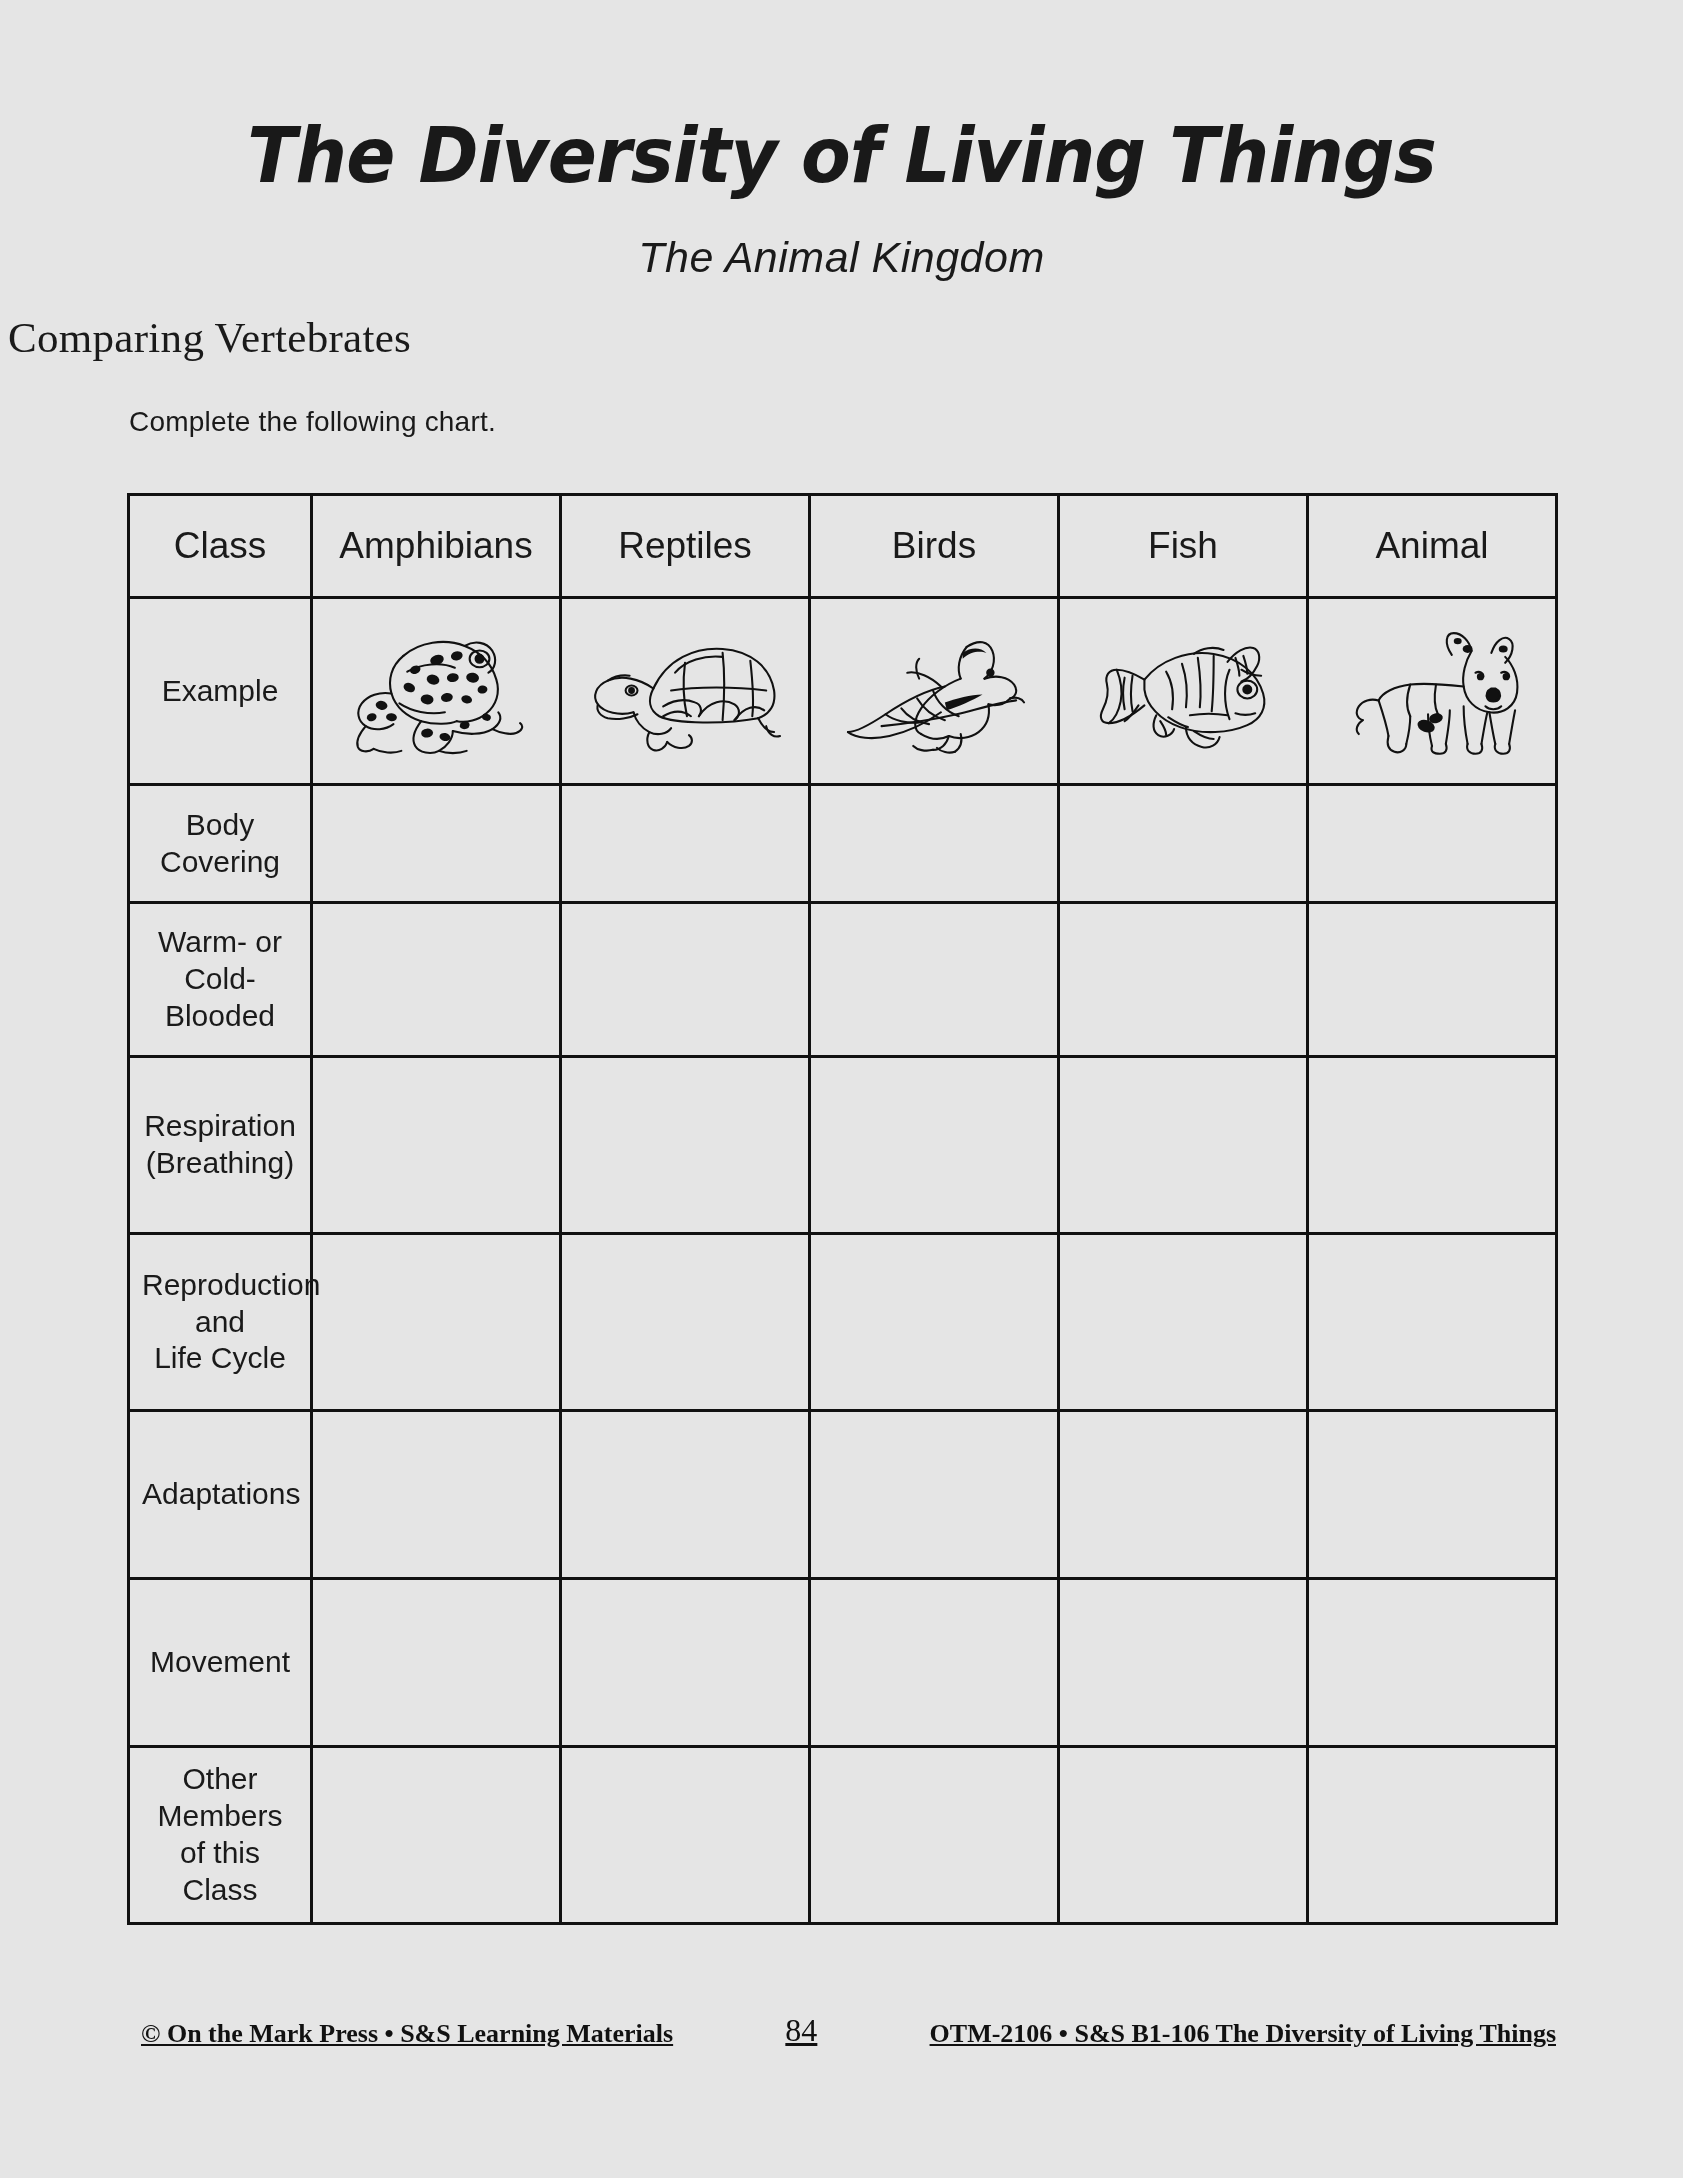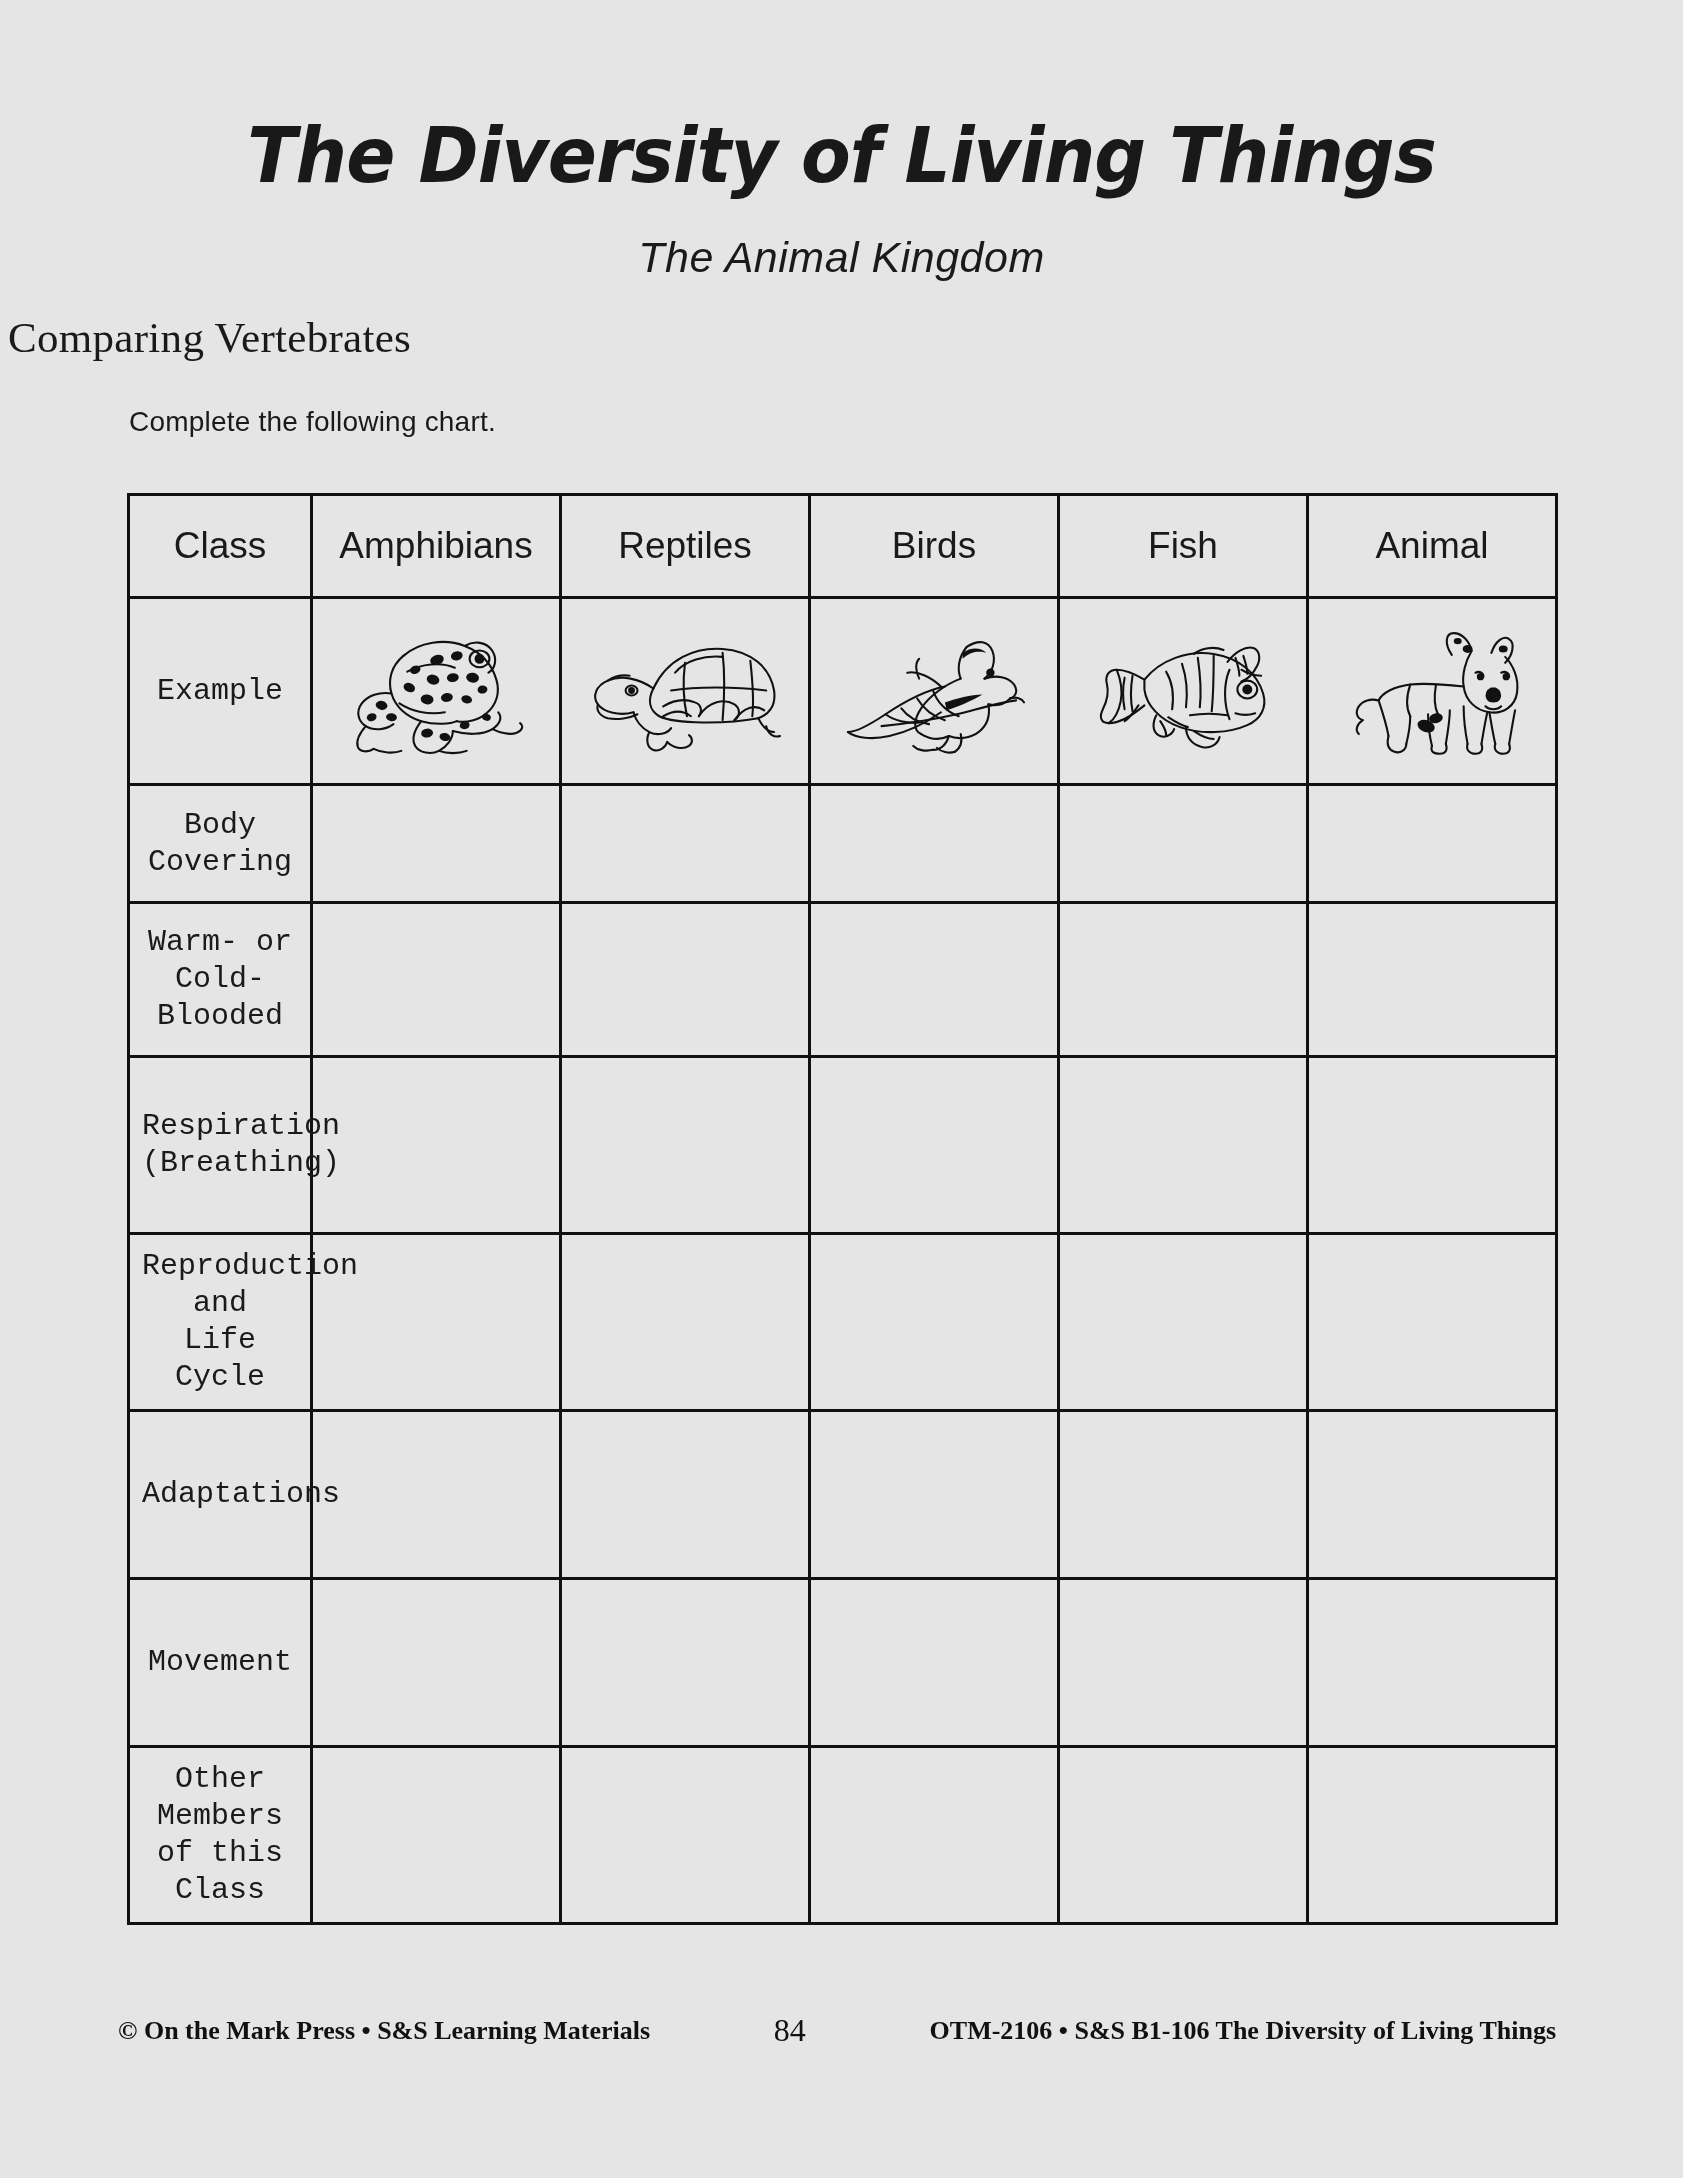--- a/index.html
+++ b/index.html
@@ -87,49 +87,50 @@
   .col-animal { width: 249px; }
 
   thead td {
     height: 76px;
     font-size: 37px;
     font-family: "Liberation Sans", sans-serif;
     letter-spacing: 0px;
   }
   .rowlabel {
     font-size: 30px;
-    font-family: Liberation Mono, monospace;
+    font-family: Liberation Sans, sans-serif;
     line-height: 1.23;
     color: #1a1a1a;
     padding: 4px 6px;
   }
   .r-example  td { height: 160px; }
   .r-body     td { height: 91px;  }
   .r-blood    td { height: 127px; }
   .r-resp     td { height: 150px; }
   .r-repro    td { height: 150px; }
   .r-adapt    td { height: 141px; }
   .r-move     td { height: 141px; }
   .r-other    td { height: 150px; }
 
   .art { display: block; margin: 0 auto; }
 
   
   .footer {
     position: absolute;
-    left: 118px;
+    left: 141px;
     right: 127px;
     top: 2012px;
     display: flex;
-    align-items: center;
+    align-items: flex-end;
     justify-content: space-between;
     font-family: "Liberation Serif", serif;
     font-weight: bold;
     font-size: 26px;
     color: #111111;
+    text-decoration: underline;
   }
   .footer-left  { white-space: nowrap; }
   .footer-page  { font-family: "Liberation Serif", serif; font-weight: normal; font-size: 32px; }
   .footer-right { white-space: nowrap; }
 </style>
 </head>
 <body>
 
 <div class="page">
 

